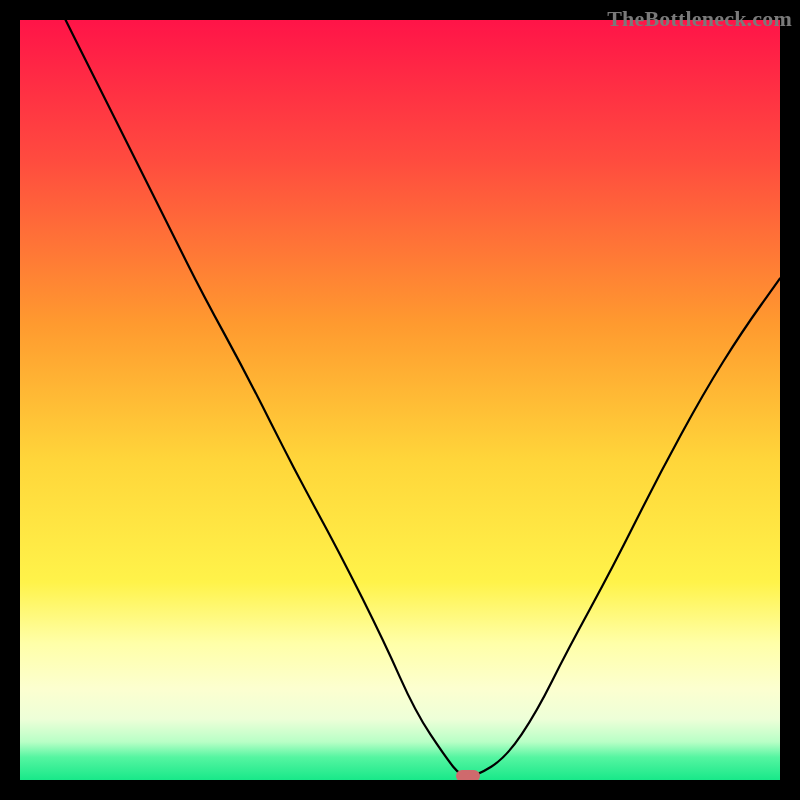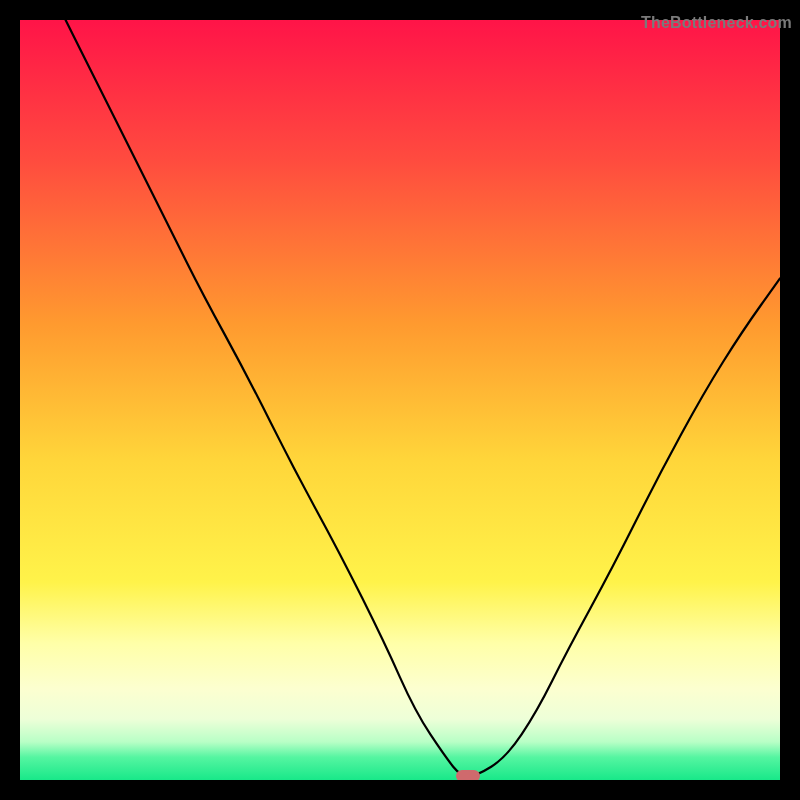--- a/index.html
+++ b/index.html
@@ -21,28 +21,29 @@
     position: absolute;
     left: 20px;
     top: 20px;
     width: 760px;
     height: 760px;
     overflow: hidden;
     
   }
   .watermark {
     position: absolute;
-    top: 14px;
+    top: 6px;
     right: 8px;
     color: #7a7a7a;
     font-weight: 600;
-    font-size: 16px;
+    font-size: 22px;
     letter-spacing: 0.2px;
     pointer-events: none;
     z-index: 10;
+    font-family: Liberation Serif, serif;
   }
   svg {
     display: block;
   }
   .marker {
     position: absolute;
     width: 24px;
     height: 12px;
     border-radius: 6px;
     background: #cf6a6d;

